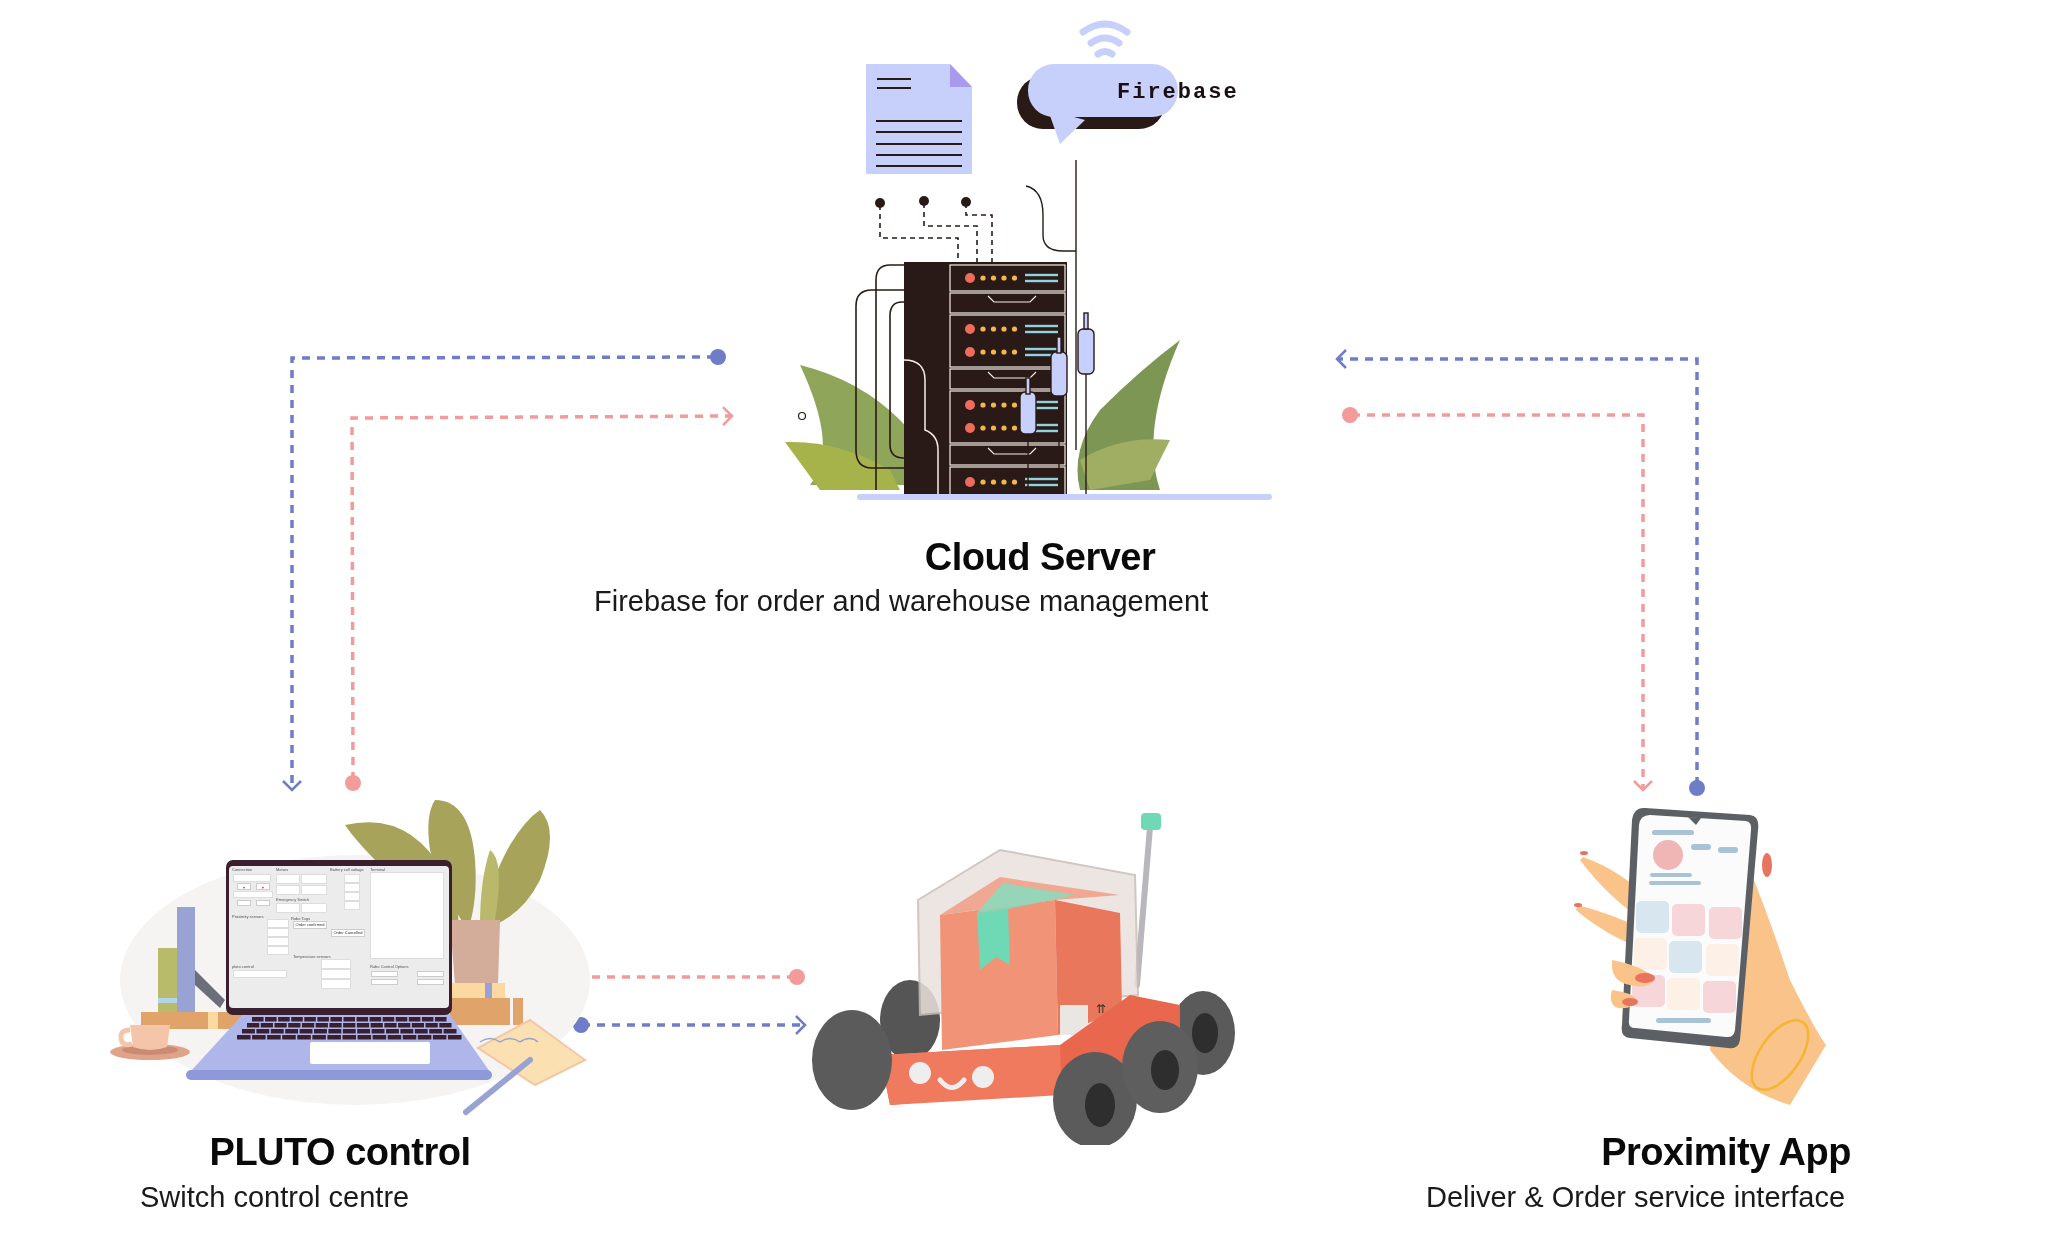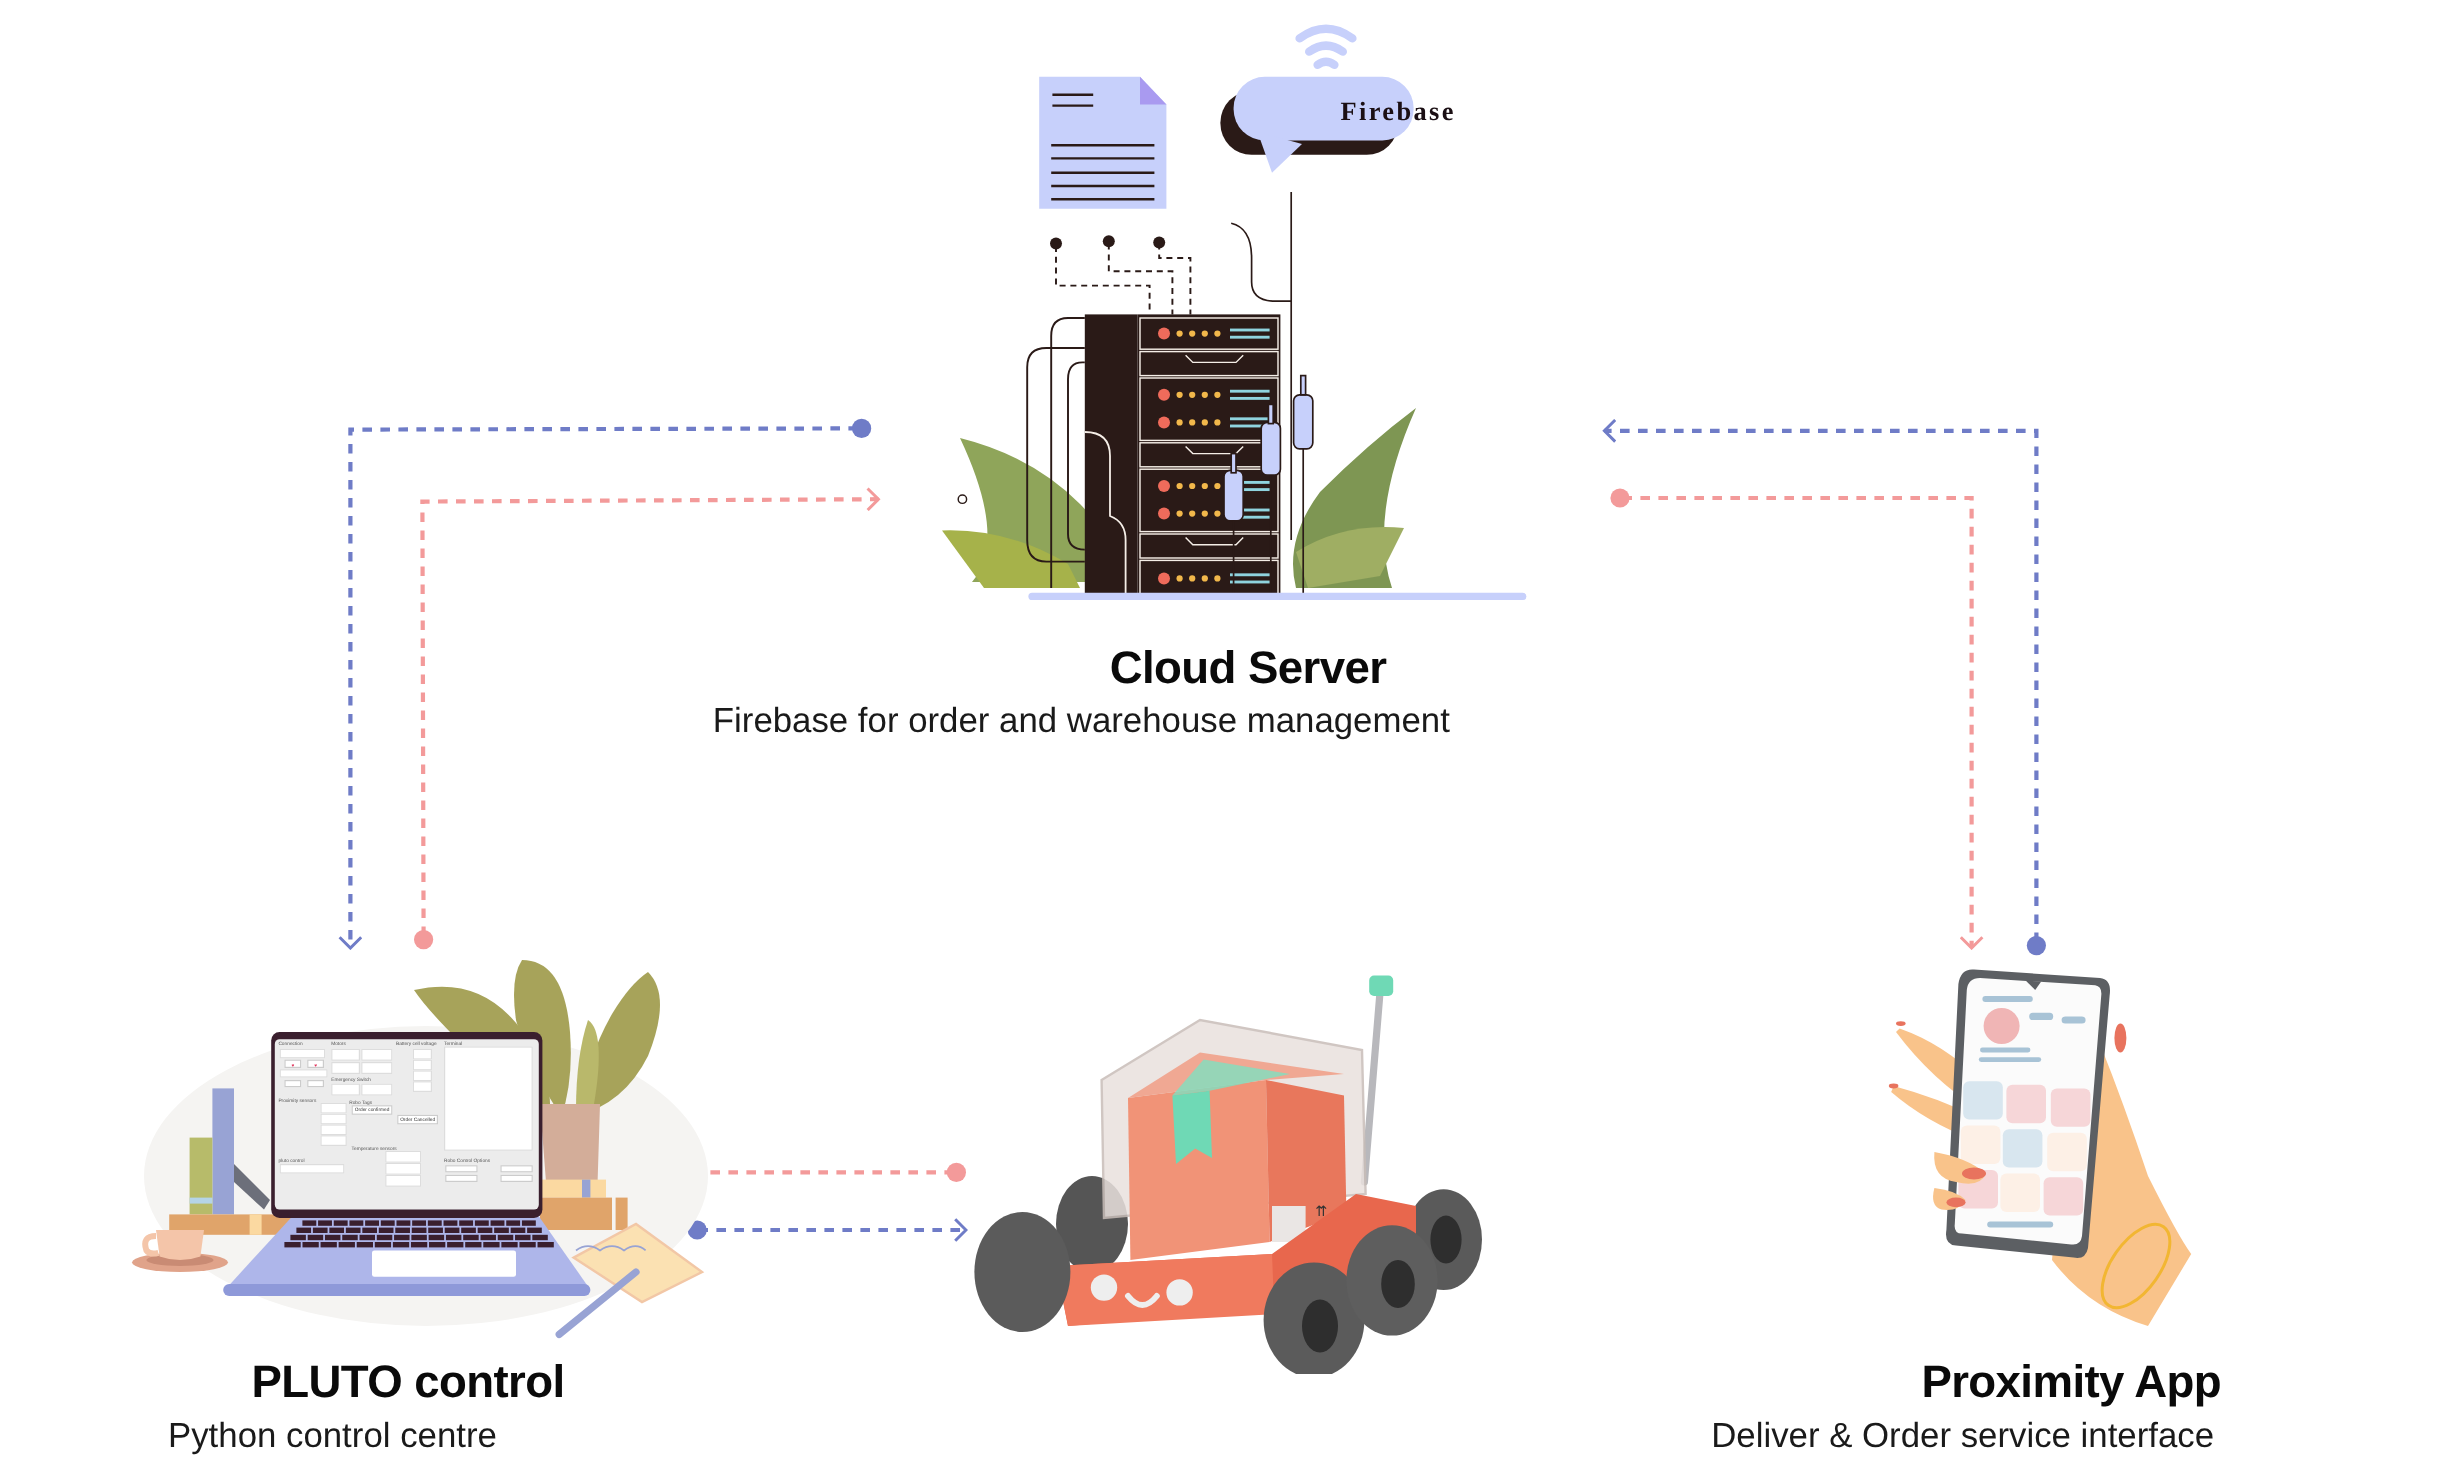--- a/index.html
+++ b/index.html
@@ -1,21 +1,21 @@
 <!DOCTYPE html>
 <html><head>
 <meta charset="utf-8">
 <style>
   html, body { margin: 0; padding: 0; background: #ffffff; }
   body { width: 2048px; height: 1235px; position: relative; overflow: hidden; font-family: "Liberation Sans", sans-serif; color: #111; }
   .abs { position: absolute; }
   svg.links { position: absolute; left: 0; top: 0; }
   .title { position: absolute; font-weight: 700; font-size: 38px; letter-spacing: -0.5px; text-align: center; color: #0a0a0a; white-space: nowrap; }
   .subtitle { position: absolute; font-size: 29px; text-align: left; color: #1a1a1a; white-space: nowrap; }
-  .bubble-text { position: absolute; font-weight: 700; font-size: 22px; letter-spacing: 2px; color: #1b0f14; font-family: Liberation Serif, serif; }
+  .bubble-text { position: absolute; font-weight: 700; font-size: 22px; letter-spacing: 2px; color: #1b0f14; font-family: Liberation Mono, monospace; }
   .scr-lbl { position: absolute; font-size: 4px; color: #555; white-space: nowrap; font-family: "Liberation Sans", sans-serif; }
   .scr-box { position: absolute; background: #fff; border: 1px solid #ddd; }
   .scr-btn { position: absolute; background: #fff; border: 1px solid #ccc; font-size: 4px; color: #333; text-align: center; line-height: 8px; white-space: nowrap; overflow: hidden; }
 </style>
 </head>
 <body>
 
 <svg class="links" width="2048" height="1235">
   <defs>
     <marker id="arrowBlue" viewBox="0 0 12 20" refX="10" refY="10" markerWidth="12" markerHeight="20" orient="auto" markerUnits="userSpaceOnUse">
@@ -335,21 +335,21 @@
   <div class="scr-box" style="left:4px; top:104px; width:52px; height:6px;"></div>
 
   <span class="scr-lbl" style="left:141px; top:98px;">Robo Control Options</span>
   <div class="scr-btn" style="left:142px; top:105px; width:25px; height:4px;"></div>
   <div class="scr-btn" style="left:188px; top:105px; width:25px; height:4px;"></div>
   <div class="scr-btn" style="left:142px; top:113px; width:25px; height:4px; color:#e0335a;"></div>
   <div class="scr-btn" style="left:188px; top:113px; width:25px; height:4px; color:#e0335a;"></div>
 </div>
 
 <div class="title" style="left:140px; top:1131px; width:400px;">PLUTO control</div>
-<div class="subtitle" style="left:140px; top:1181px; width:400px;">Python control centre</div>
+<div class="subtitle" style="left:140px; top:1181px; width:400px;">Switch control centre</div>
 
 <div class="abs" style="left:800px; top:805px; width:440px; height:340px;">
   <svg width="440" height="340">
 
     <line x1="350" y1="22" x2="337" y2="180" stroke="#b8b8bc" stroke-width="6" stroke-linecap="round"></line>
     <rect x="341" y="8" width="20" height="17" rx="4" fill="#6fd9b5"></rect>
 
     <ellipse cx="110" cy="215" rx="30" ry="40" fill="#555"></ellipse>
     <ellipse cx="403" cy="228" rx="32" ry="42" fill="#5a5a5a"></ellipse>
     <ellipse cx="405" cy="228" rx="13" ry="20" fill="#2e2e2e"></ellipse>

